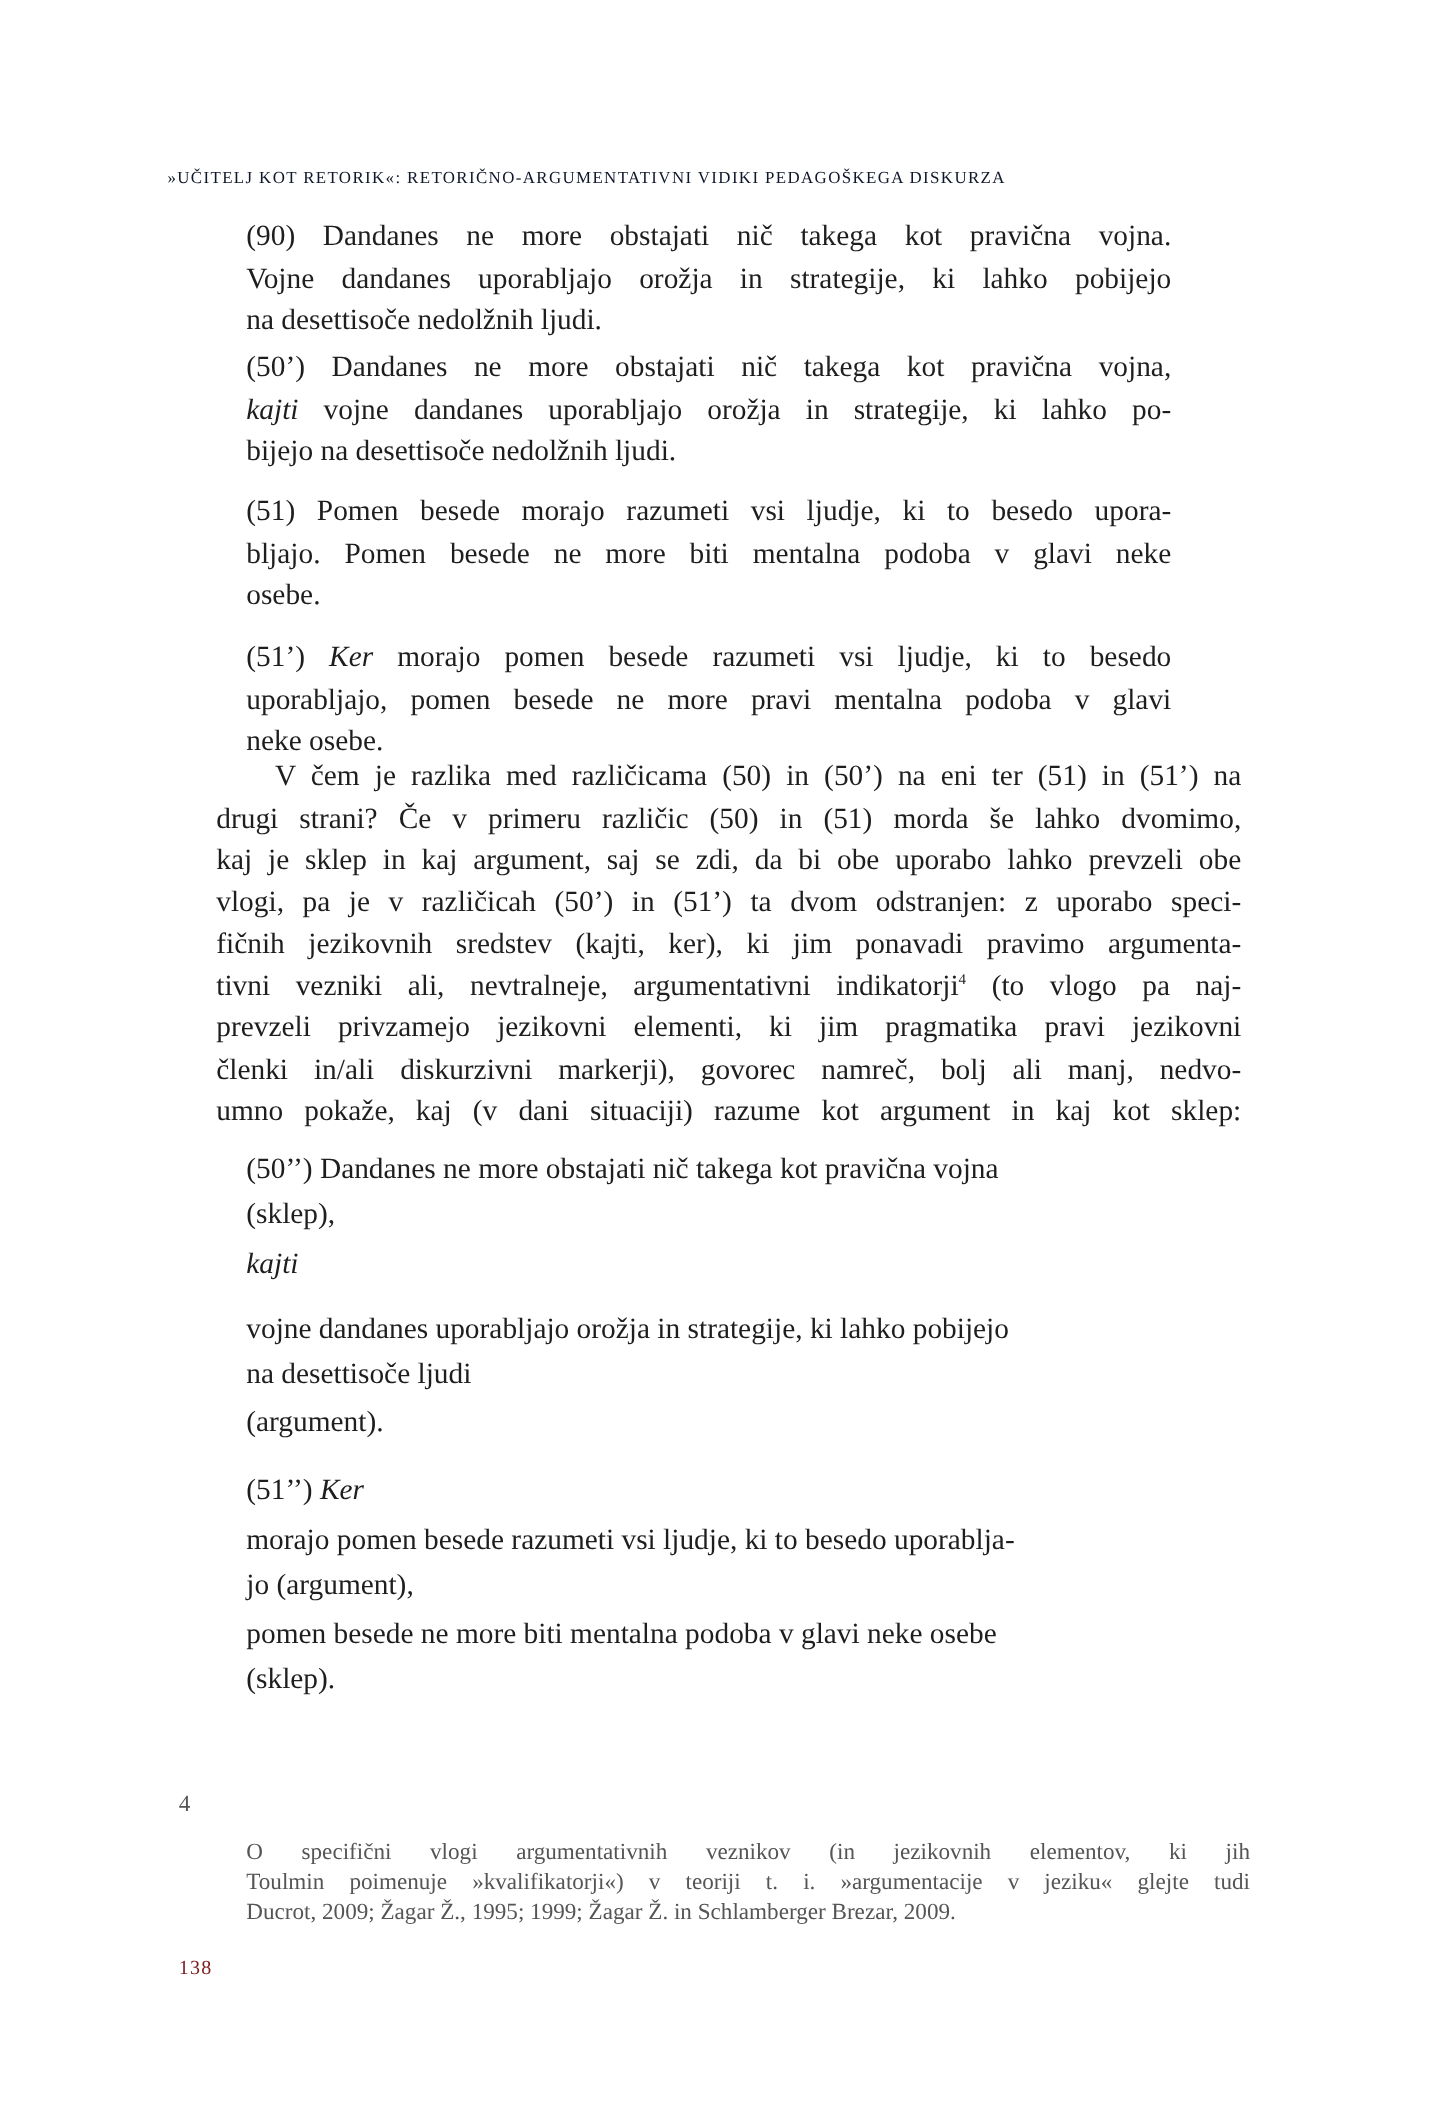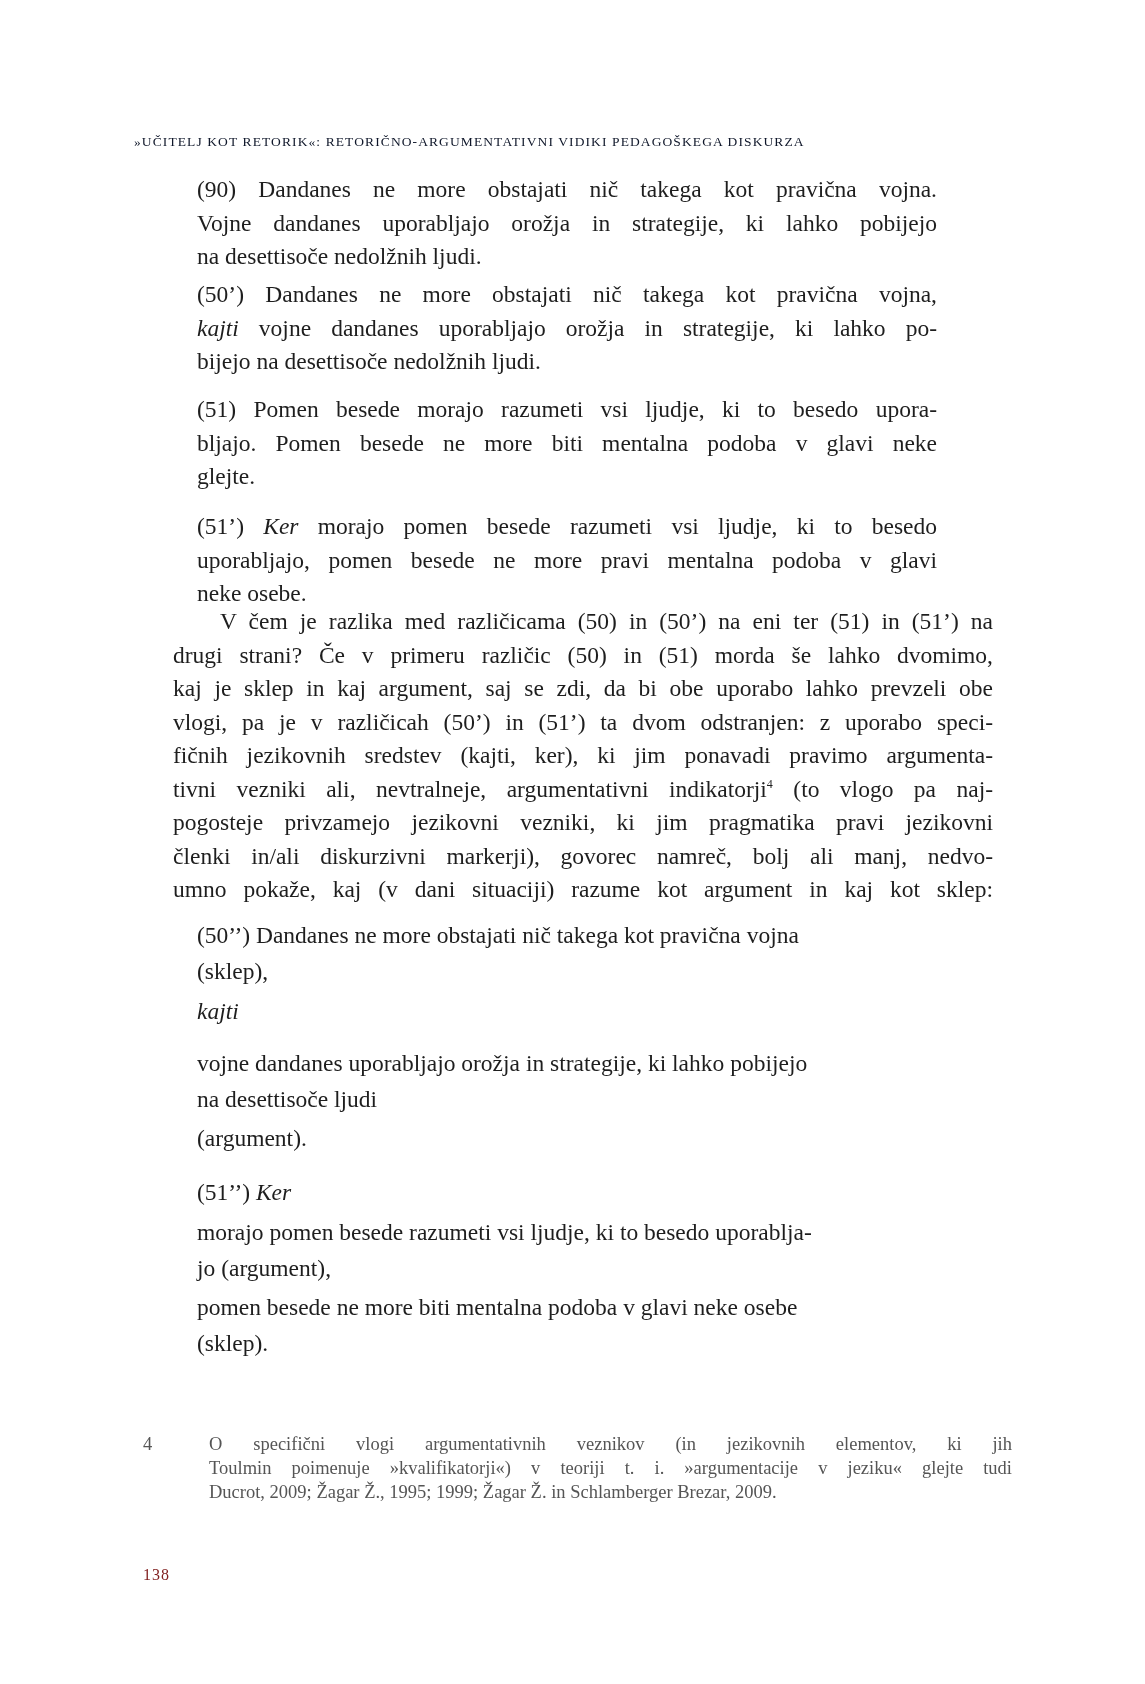--- a/index.html
+++ b/index.html
@@ -64,22 +64,23 @@
       line-height: 24px;
       color: #555555;
     }
     .footnote .fn-num {
       position: absolute;
       left: 0;
       top: 0;
     }
     .footnote .fn-text {
       position: absolute;
-      left: 66px;
+      left: 54px;
       width: 803px;
+      margin-top: 38px;
     }
     .page-number {
       position: absolute;
       left: 143px;
       top: 1566px;
       font-size: 16px;
       color: #7f1d1d;
       letter-spacing: 1px;
     }
   </style>
@@ -96,37 +97,37 @@
 
 <div class="block example" style="top:278px;">
   <span class="line just">(50’) Dandanes ne more obstajati nič takega kot pravična vojna,</span>
   <span class="line just"><span class="it">kajti</span><span> vojne dandanes uporabljajo orožja in strategije, ki lahko po-</span></span>
   <span class="line">bijejo na desettisoče nedolžnih ljudi.</span>
 </div>
 
 <div class="block example" style="top:393px;">
   <span class="line just">(51) Pomen besede morajo razumeti vsi ljudje, ki to besedo upora-</span>
   <span class="line just">bljajo. Pomen besede ne more biti mentalna podoba v glavi neke</span>
-  <span class="line">glejte.</span>
+  <span class="line">osebe.</span>
 </div>
 
 <div class="block example" style="top:510px;">
   <span class="line just"><span>(51’) </span><span class="it">Ker</span><span> morajo pomen besede razumeti vsi ljudje, ki to besedo</span></span>
   <span class="line just">uporabljajo, pomen besede ne  more pravi mentalna podoba v glavi</span>
   <span class="line">neke osebe.</span>
 </div>
 
 <div class="block body-para" style="top:605px; left:173px; width:820px;">
   <span class="line just first">V čem je razlika med različicama (50) in (50’) na eni ter (51) in (51’) na</span>
   <span class="line just">drugi strani? Če v primeru različic (50) in (51) morda še lahko dvomimo,</span>
   <span class="line just">kaj je sklep in kaj argument, saj se zdi, da bi obe uporabo lahko prevzeli obe</span>
   <span class="line just">vlogi, pa je v različicah (50’) in (51’) ta dvom odstranjen: z uporabo speci-</span>
   <span class="line just">fičnih jezikovnih sredstev (kajti, ker), ki jim ponavadi pravimo argumenta-</span>
   <span class="line just"><span>tivni vezniki ali, nevtralneje, argumentativni indikatorji</span><sup class="fn-ref">4</sup><span> (to vlogo pa naj-</span></span>
-  <span class="line just">pogosteje privzamejo jezikovni vezniki, ki jim pragmatika pravi jezikovni</span>
+  <span class="line just">prevzeli privzamejo jezikovni elementi, ki jim pragmatika pravi jezikovni</span>
   <span class="line just">členki in/ali diskurzivni markerji), govorec namreč, bolj ali manj, nedvo-</span>
   <span class="line just">umno pokaže, kaj (v dani situaciji) razume kot argument in kaj kot sklep:</span>
 </div>
 
 <div class="block example" style="top:917px; line-height:36px;">
   <span class="line">(50’’) Dandanes ne more obstajati nič takega kot pravična vojna</span>
   <span class="line">(sklep),</span>
   <span class="line it" style="margin-top:4px;">kajti</span>
   <span class="line" style="margin-top:16px;">vojne dandanes uporabljajo orožja in strategije, ki lahko pobijejo</span>
   <span class="line">na desettisoče ljudi</span>

